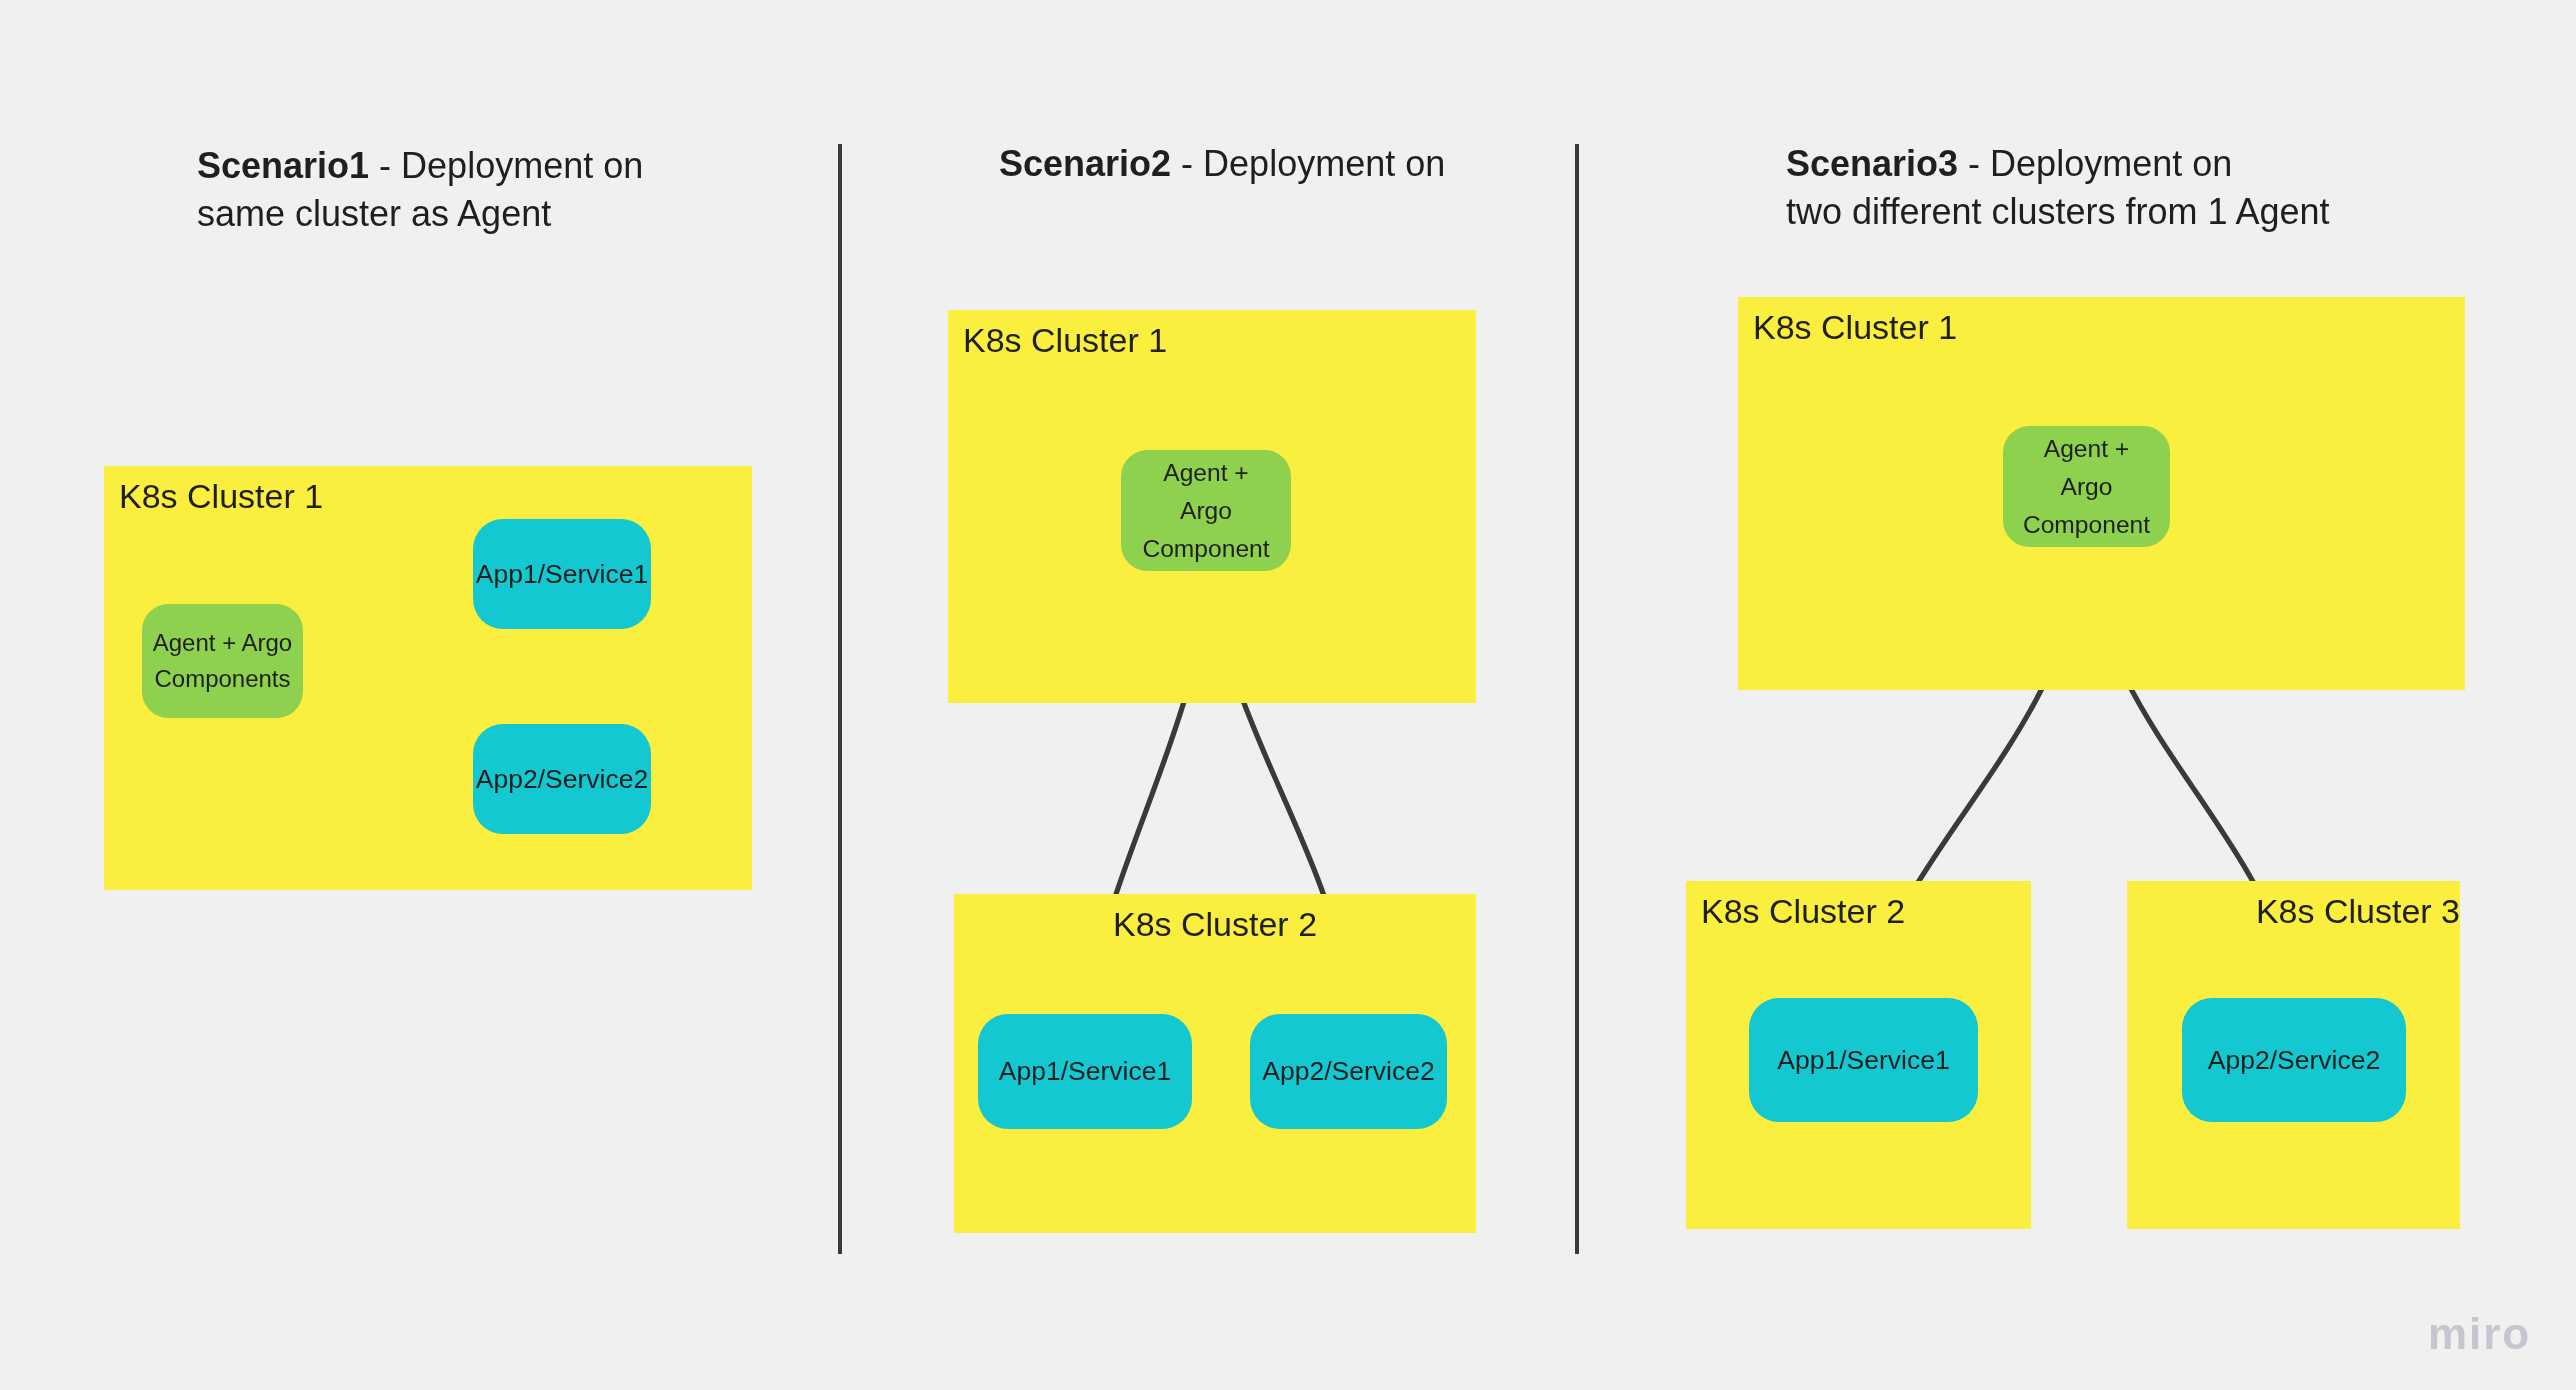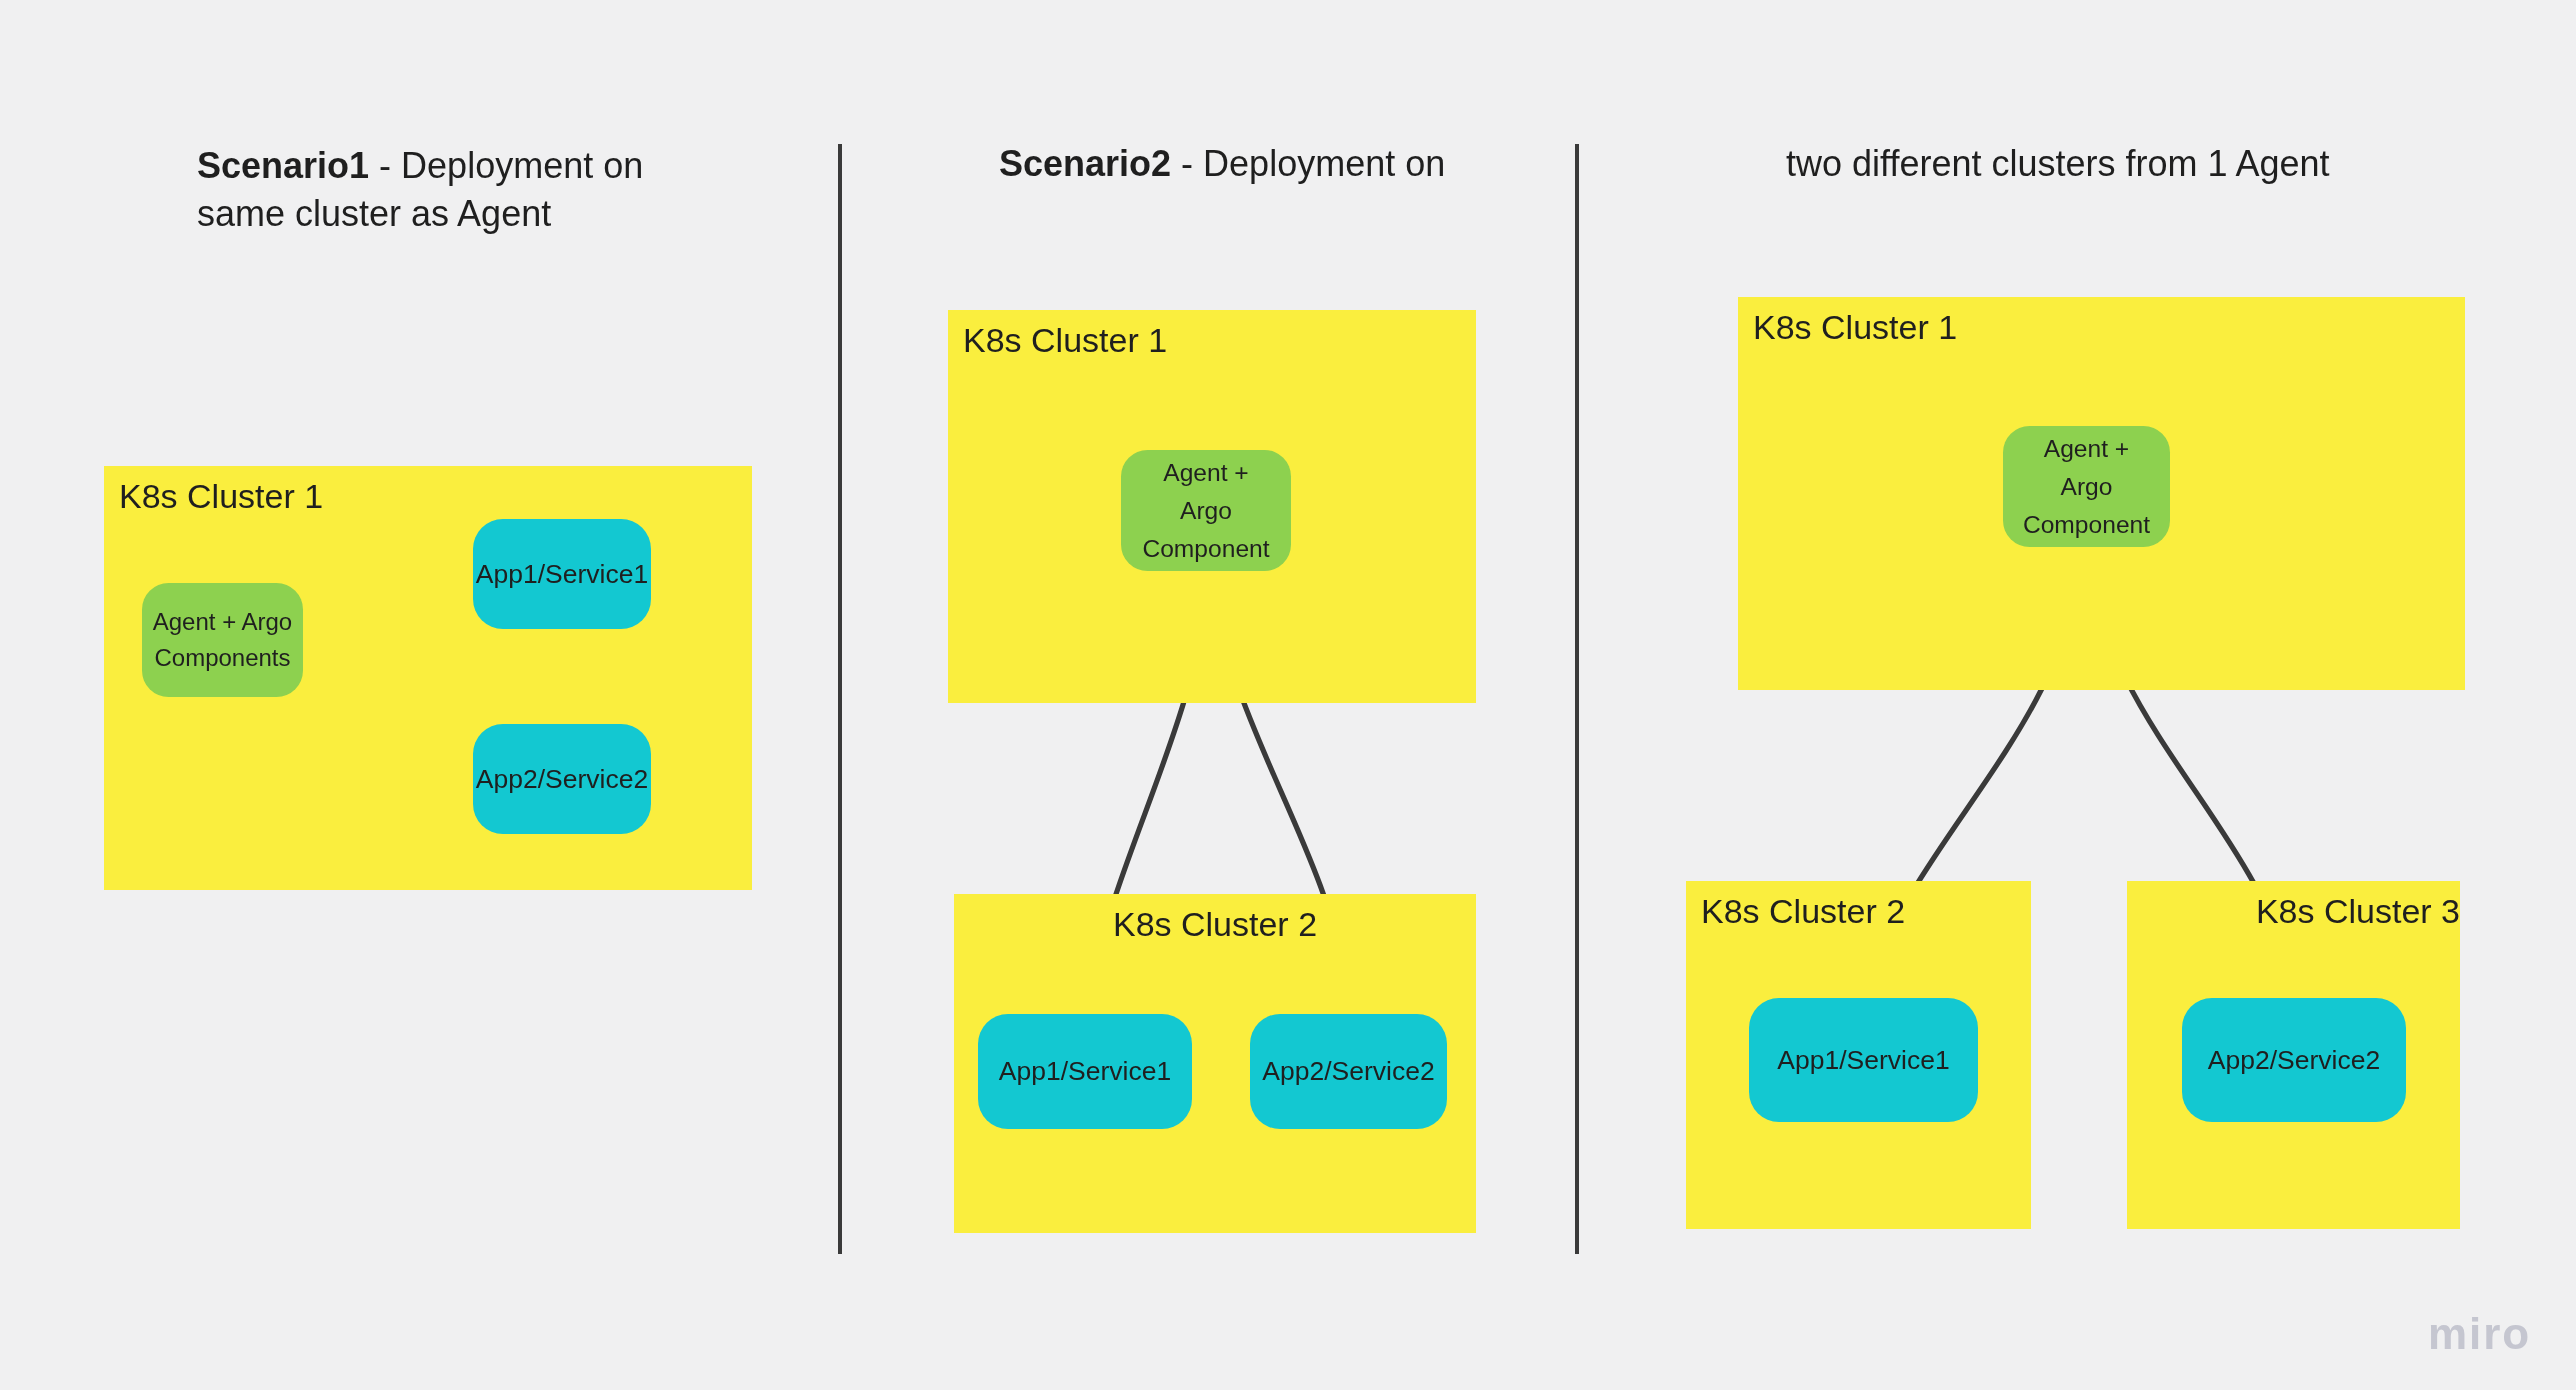--- a/index.html
+++ b/index.html
@@ -63,21 +63,21 @@
 
   <div class="title" style="left:197px;top:142px;">
     <div class="tline"><b>Scenario1</b><span> - Deployment on</span></div>
     <div class="tline">same cluster as Agent</div>
   </div>
 
   <div class="cluster" style="left:104px;top:466px;width:648px;height:424px;">
     <div class="clabel">K8s Cluster 1</div>
   </div>
 
-  <div class="node agent two-line" style="left:142px;top:583px;width:161px;height:114px;">Agent + Argo
+  <div class="node agent two-line" style="left:142px;top:604px;width:161px;height:114px;">Agent + Argo
 Components</div>
   <div class="node app" style="left:473px;top:519px;width:178px;height:110px;">App1/Service1</div>
   <div class="node app" style="left:473px;top:724px;width:178px;height:110px;">App2/Service2</div>
 
   <div class="title" style="left:999px;top:140px;">
     <div class="tline"><b>Scenario2</b><span> - Deployment on</span></div>
   </div>
 
   <div class="cluster" style="left:948px;top:310px;width:528px;height:393px;">
     <div class="clabel">K8s Cluster 1</div>
@@ -86,20 +86,21 @@
 Argo
 Component</div>
 
   <div class="cluster" style="left:954px;top:894px;width:522px;height:339px;">
     <div class="clabel center">K8s Cluster 2</div>
   </div>
   <div class="node app" style="left:978px;top:1014px;width:214px;height:115px;">App1/Service1</div>
   <div class="node app" style="left:1250px;top:1014px;width:197px;height:115px;">App2/Service2</div>
 
   <div class="title" style="left:1786px;top:140px;">
+    <div class="tline"><b>Scenario3</b><span> - Deployment on</span></div>
     <div class="tline">two different clusters from 1 Agent</div>
   </div>
 
   <div class="cluster" style="left:1738px;top:297px;width:727px;height:393px;">
     <div class="clabel">K8s Cluster 1</div>
   </div>
   <div class="node agent" style="left:2003px;top:426px;width:167px;height:121px;">Agent +
 Argo
 Component</div>
 

